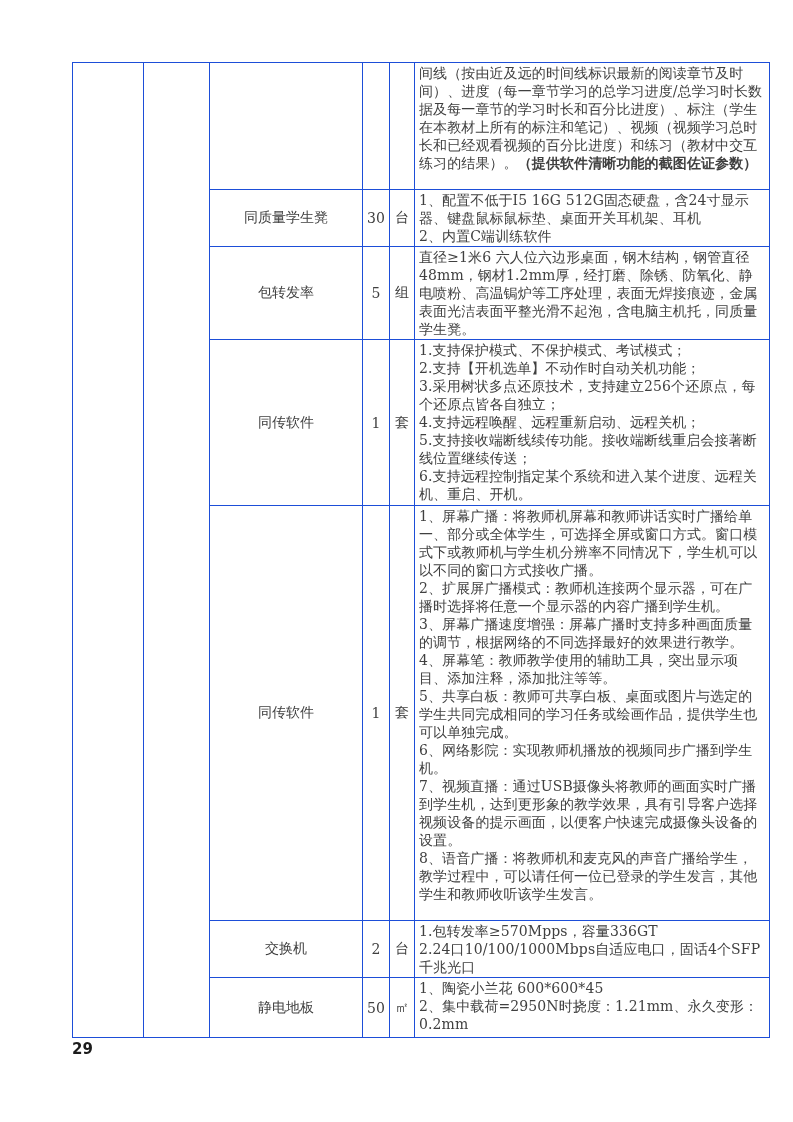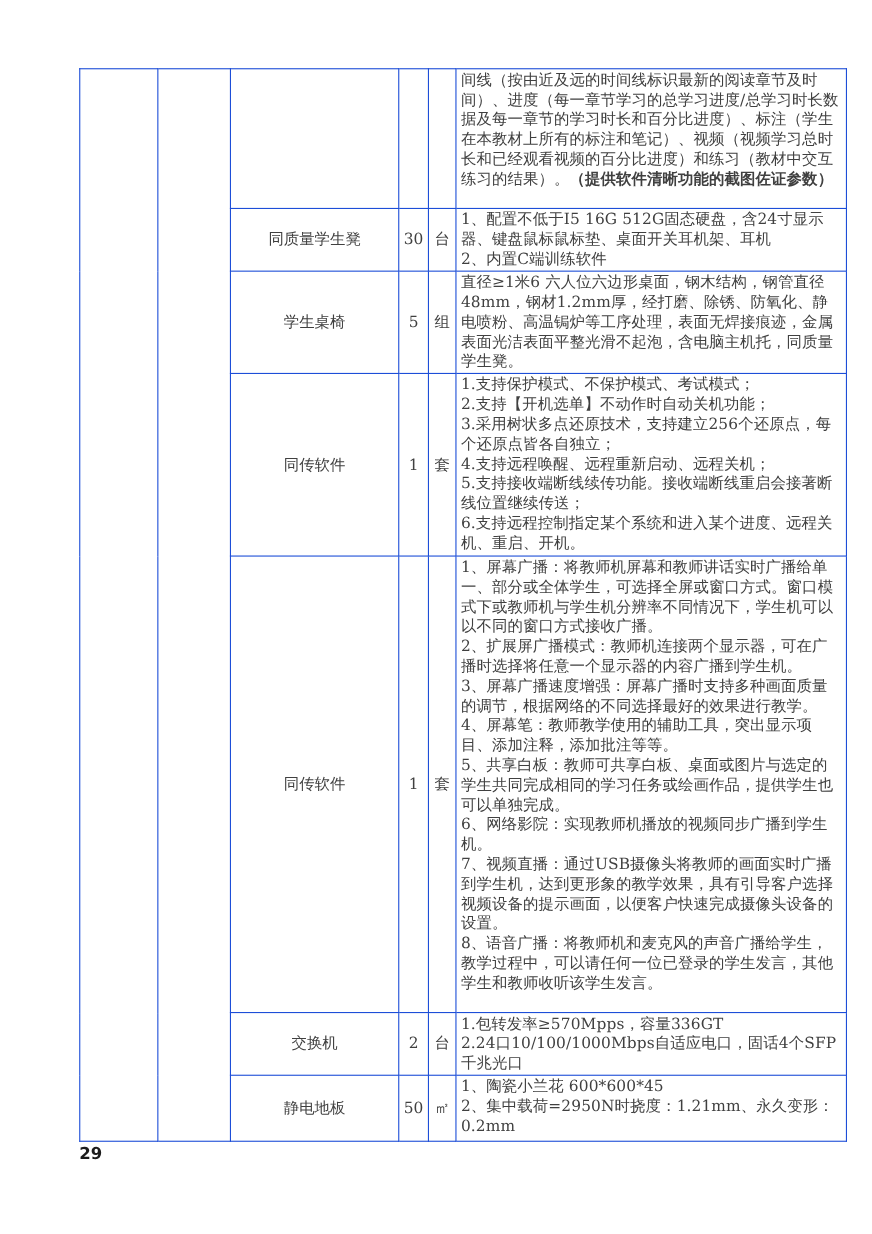--- a/index.html
+++ b/index.html
@@ -93,21 +93,21 @@
           <td class="cell-desc"><span class="seg-normal">间线（按由近及远的时间线标识最新的阅读章节及时间）、进度（每一章节学习的总学习进度/总学习时长数据及每一章节的学习时长和百分比进度）、标注（学生在本教材上所有的标注和笔记）、视频（视频学习总时长和已经观看视频的百分比进度）和练习（教材中交互练习的结果）。</span><span class="seg-bold">（提供软件清晰功能的截图佐证参数）</span></td>
         </tr>
         <tr>
           <td class="cell-center">同质量学生凳</td>
           <td class="cell-center">30</td>
           <td class="cell-center">台</td>
           <td class="cell-desc"><span class="seg-normal">1、配置不低于I5 16G 512G固态硬盘，含24寸显示器、键盘鼠标鼠标垫、桌面开关耳机架、耳机
 2、内置C端训练软件</span></td>
         </tr>
         <tr>
-          <td class="cell-center">学生桌椅</td>
+          <td class="cell-center">包转发率</td>
           <td class="cell-center">5</td>
           <td class="cell-center">组</td>
           <td class="cell-desc"><span class="seg-normal">直径≥1米6 六人位六边形桌面，钢木结构，钢管直径48mm，钢材1.2mm厚，经打磨、除锈、防氧化、静电喷粉、高温锔炉等工序处理，表面无焊接痕迹，金属表面光洁表面平整光滑不起泡，含电脑主机托，同质量学生凳。</span></td>
         </tr>
         <tr>
           <td class="cell-center">同传软件</td>
           <td class="cell-center">1</td>
           <td class="cell-center">套</td>
           <td class="cell-desc"><span class="seg-normal">1.支持保护模式、不保护模式、考试模式；
 2.支持【开机选单】不动作时自动关机功能；

